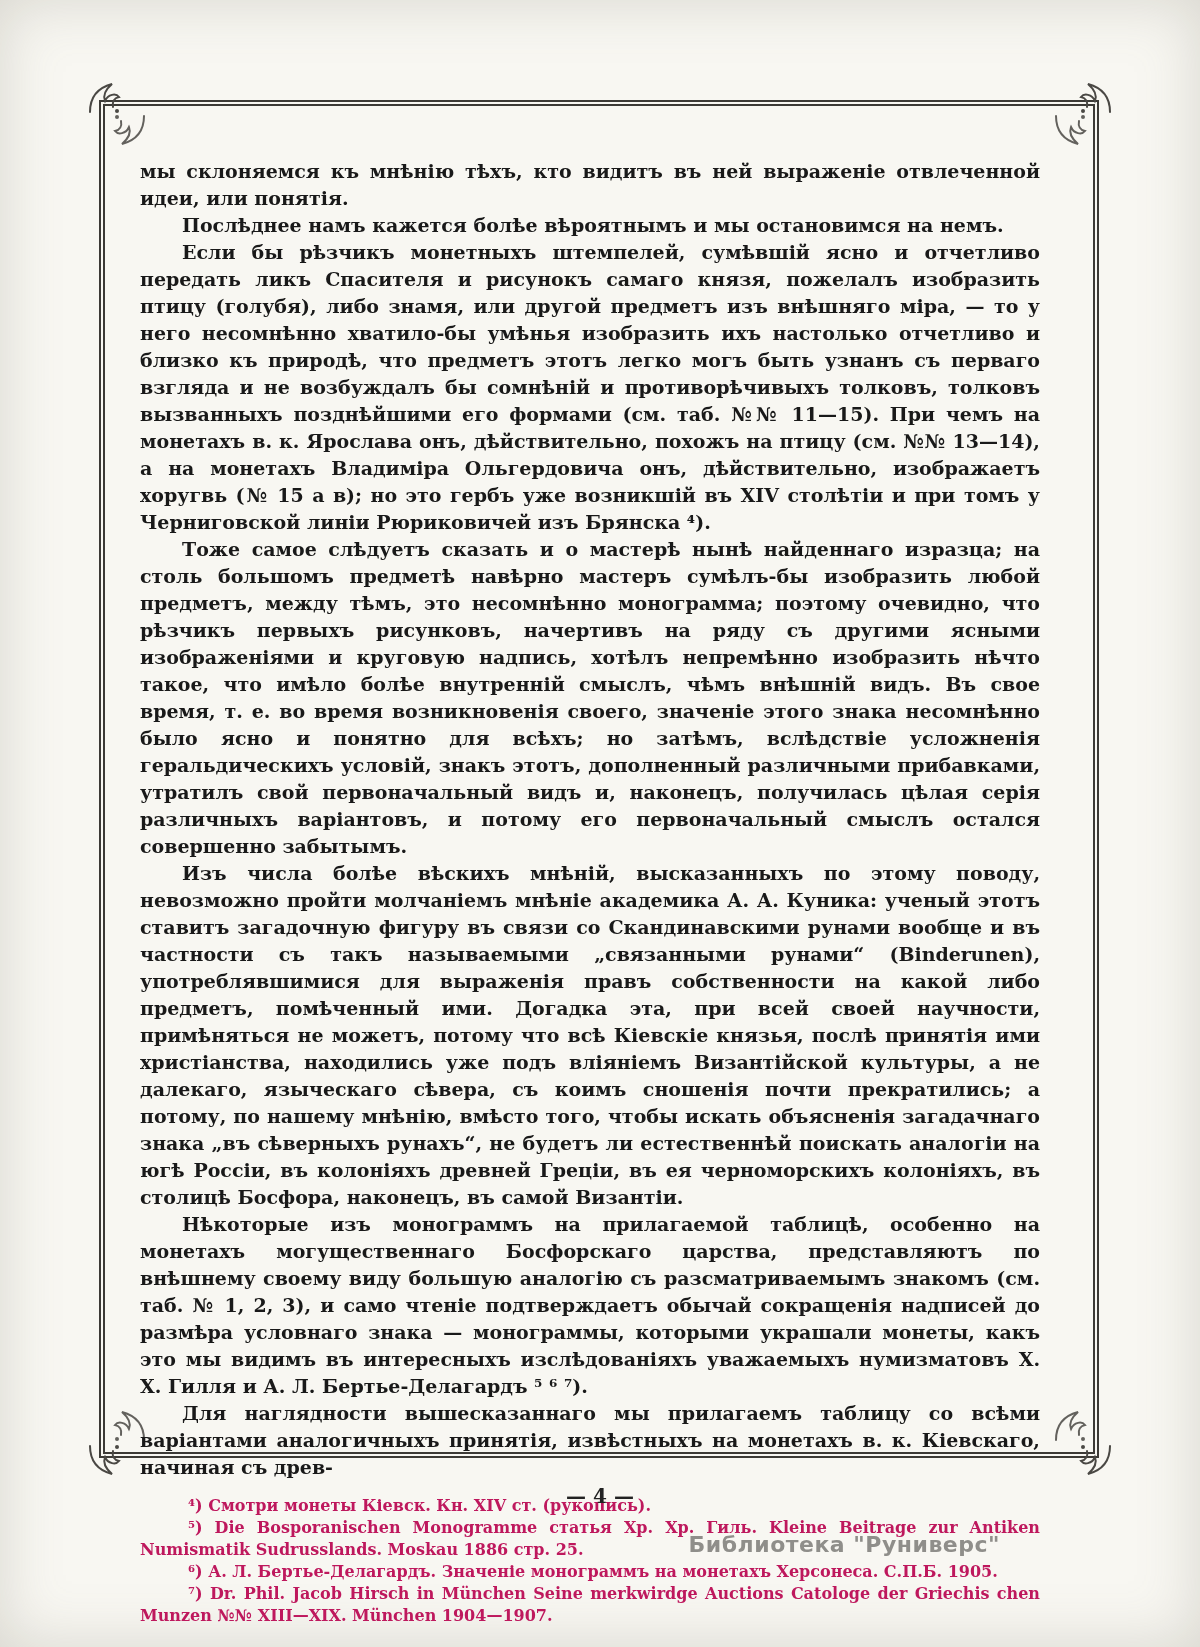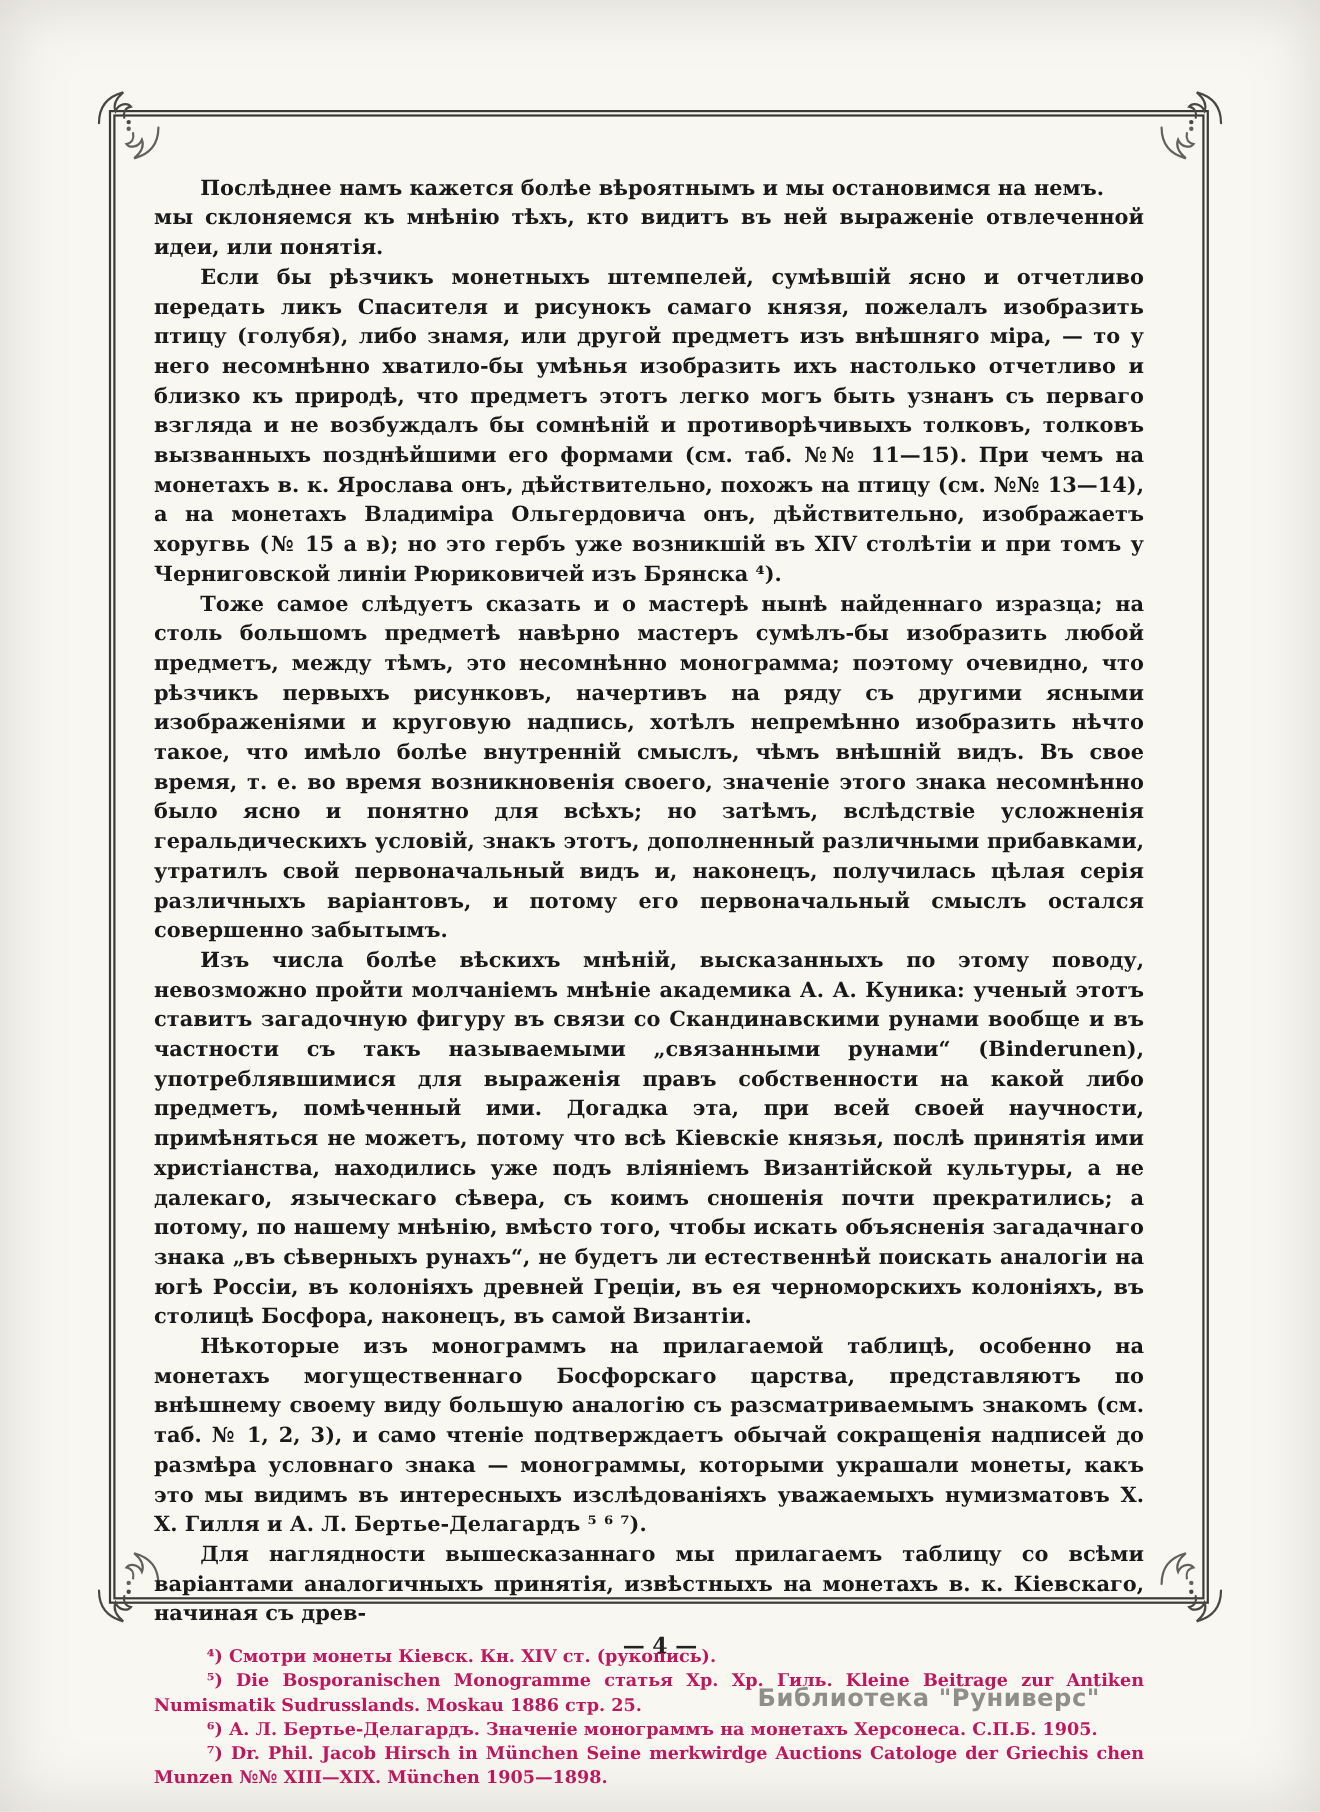--- a/index.html
+++ b/index.html
@@ -151,33 +151,33 @@
       </svg>
   </span>
   <span class="orn br-in">
     <svg viewBox="0 0 36 36">
         <path d="M4,32 C4,18 11,8 26,4 C19,10 17,16 19,21 C22,14 30,13 33,17 C28,18 26,22 27,27" fill="none" stroke="#4a4844" stroke-width="2" stroke-linecap="round"></path>
         <circle cx="31" cy="31" r="2" fill="#4a4844"></circle>
       </svg>
   </span>
 
   <div class="text-block">
+    <p class="body first">мы склоняемся къ мнѣнію тѣхъ, кто видитъ въ ней выраженіе отвлеченной идеи, или понятія.</p>
     <p class="body">Послѣднее намъ кажется болѣе вѣроятнымъ и мы остановимся на немъ.</p>
-    <p class="body first">мы склоняемся къ мнѣнію тѣхъ, кто видитъ въ ней выраженіе отвлеченной идеи, или понятія.</p>
     <p class="body">Если бы рѣзчикъ монетныхъ штемпелей, сумѣвшій ясно и отчетливо передать ликъ Спасителя и рисунокъ самаго князя, пожелалъ изобразить птицу (голубя), либо знамя, или другой предметъ изъ внѣшняго міра, — то у него несомнѣнно хватило-бы умѣнья изобразить ихъ настолько отчетливо и близко къ природѣ, что предметъ этотъ легко могъ быть узнанъ съ перваго взгляда и не возбуждалъ бы сомнѣній и противорѣчивыхъ толковъ, толковъ вызванныхъ позднѣйшими его формами (см. таб. №№ 11—15). При чемъ на монетахъ в. к. Ярослава онъ, дѣйствительно, похожъ на птицу (см. №№ 13—14), а на монетахъ Владиміра Ольгердовича онъ, дѣйствительно, изображаетъ хоругвь (№ 15 а в); но это гербъ уже возникшій въ XIV столѣтіи и при томъ у Черниговской линіи Рюриковичей изъ Брянска ⁴).</p>
     <p class="body">Тоже самое слѣдуетъ сказать и о мастерѣ нынѣ найденнаго изразца; на столь большомъ предметѣ навѣрно мастеръ сумѣлъ-бы изобразить любой предметъ, между тѣмъ, это несомнѣнно монограмма; поэтому очевидно, что рѣзчикъ первыхъ рисунковъ, начертивъ на ряду съ другими ясными изображеніями и круговую надпись, хотѣлъ непремѣнно изобразить нѣчто такое, что имѣло болѣе внутренній смыслъ, чѣмъ внѣшній видъ. Въ свое время, т. е. во время возникновенія своего, значеніе этого знака несомнѣнно было ясно и понятно для всѣхъ; но затѣмъ, вслѣдствіе усложненія геральдическихъ условій, знакъ этотъ, дополненный различными прибавками, утратилъ свой первоначальный видъ и, наконецъ, получилась цѣлая серія различныхъ варіантовъ, и потому его первоначальный смыслъ остался совершенно забытымъ.</p>
     <p class="body">Изъ числа болѣе вѣскихъ мнѣній, высказанныхъ по этому поводу, невозможно пройти молчаніемъ мнѣніе академика А. А. Куника: ученый этотъ ставитъ загадочную фигуру въ связи со Скандинавскими рунами вообще и въ частности съ такъ называемыми „связанными рунами“ (Binderunen), употреблявшимися для выраженія правъ собственности на какой либо предметъ, помѣченный ими. Догадка эта, при всей своей научности, примѣняться не можетъ, потому что всѣ Кіевскіе князья, послѣ принятія ими христіанства, находились уже подъ вліяніемъ Византійской культуры, а не далекаго, языческаго сѣвера, съ коимъ сношенія почти прекратились; а потому, по нашему мнѣнію, вмѣсто того, чтобы искать объясненія загадачнаго знака „въ сѣверныхъ рунахъ“, не будетъ ли естественнѣй поискать аналогіи на югѣ Россіи, въ колоніяхъ древней Греціи, въ ея черноморскихъ колоніяхъ, въ столицѣ Босфора, наконецъ, въ самой Византіи.</p>
     <p class="body">Нѣкоторые изъ монограммъ на прилагаемой таблицѣ, особенно на монетахъ могущественнаго Босфорскаго царства, представляютъ по внѣшнему своему виду большую аналогію съ разсматриваемымъ знакомъ (см. таб. № 1, 2, 3), и само чтеніе подтверждаетъ обычай сокращенія надписей до размѣра условнаго знака — монограммы, которыми украшали монеты, какъ это мы видимъ въ интересныхъ изслѣдованіяхъ уважаемыхъ нумизматовъ Х. Х. Гилля и А. Л. Бертье-Делагардъ ⁵ ⁶ ⁷).</p>
     <p class="body">Для наглядности вышесказаннаго мы прилагаемъ таблицу со всѣми варіантами аналогичныхъ принятія, извѣстныхъ на монетахъ в. к. Кіевскаго, начиная съ древ-</p>
 
     <div class="footnotes">
       <p class="footnote">⁴) Смотри монеты Кіевск. Кн. XIV ст. (рукопись).</p>
       <p class="footnote">⁵) Die Bosporanischen Monogramme статья Хр. Хр. Гиль. Kleine Beitrage zur Antiken Numismatik Sudrusslands. Moskau 1886 стр. 25.</p>
       <p class="footnote">⁶) А. Л. Бертье-Делагардъ. Значеніе монограммъ на монетахъ Херсонеса. С.П.Б. 1905.</p>
-      <p class="footnote">⁷) Dr. Phil. Jacob Hirsch in München Seine merkwirdge Auctions Catologe der Griechis chen Munzen №№ XIII—XIX. München 1905—1898.</p>
+      <p class="footnote">⁷) Dr. Phil. Jacob Hirsch in München Seine merkwirdge Auctions Catologe der Griechis chen Munzen №№ XIII—XIX. München 1904—1907.</p>
     </div>
   </div>
 
   <div class="page-number">— 4 —</div>
 
   <div class="watermark">Библиотека "Руниверс"</div>
 
 </div>
 
 </body></html>

